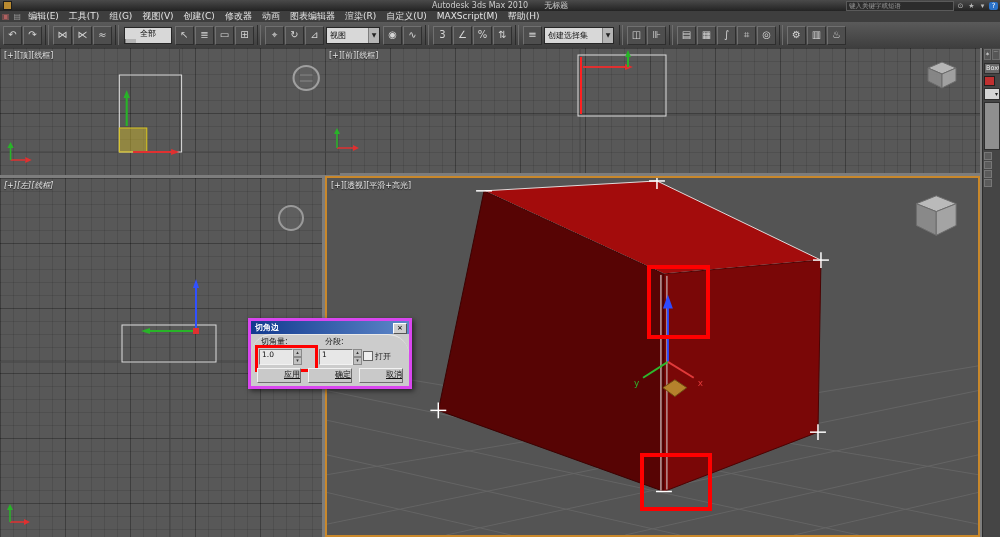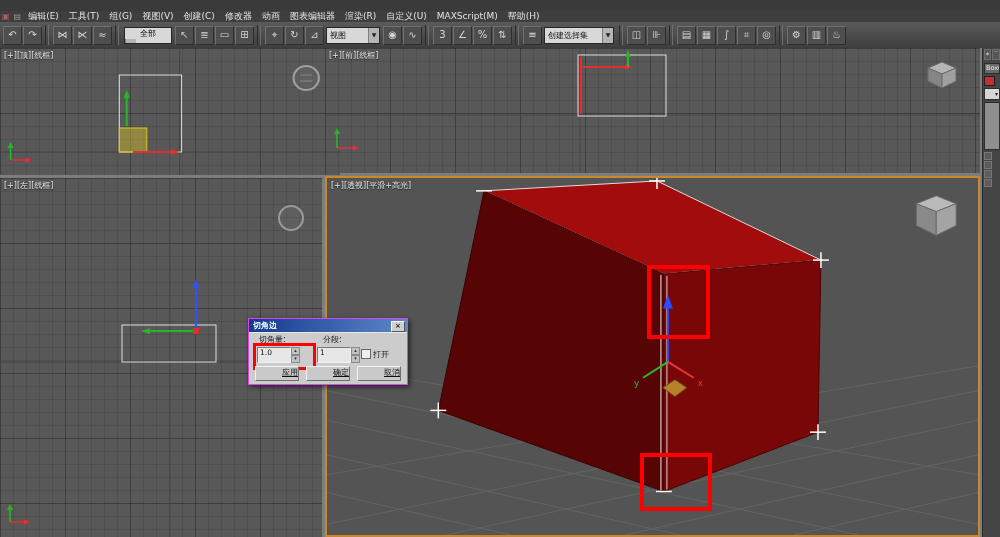--- a/index.html
+++ b/index.html
@@ -47,21 +47,21 @@
   
   .workspace{position:absolute;left:0;top:48px;width:1000px;height:489px;background:#7d7d7d;}
   .vp{position:absolute;overflow:hidden;background-color:#585858;
     background-image:
       linear-gradient(to right, rgba(0,0,0,0.22) 1px, transparent 1px),
       linear-gradient(to bottom, rgba(0,0,0,0.22) 1px, transparent 1px),
       linear-gradient(to right, rgba(0,0,0,0.10) 1px, transparent 1px),
       linear-gradient(to bottom, rgba(0,0,0,0.10) 1px, transparent 1px);
     background-size:65px 65px,65px 65px,13px 13px,13px 13px;}
   .vp-top{left:0;top:0;width:340px;height:127px;}
-  .vp-left{left:0;top:130px;width:322px;height:359px;}
+  .vp-left{left:0;top:130px;width:322px;height:359px;font-style:italic;}
   .vp-front{left:325px;top:0;width:655px;height:125px;}
   .vp-persp{left:325px;top:128px;width:655px;height:361px;background:#545454;background-image:none;
     border:2px solid #c9882b;box-sizing:border-box;}
   .vp-label{position:absolute;top:2px;left:4px;font-size:8px;color:#e8e8e8;z-index:6;
     text-shadow:0 1px 1px rgba(0,0,0,.7);white-space:nowrap;}
   .vp-canvas{position:absolute;left:0;top:0;width:100%;height:100%;z-index:2;}
   .annot{position:absolute;border:4px solid #ff0000;z-index:8;}
   .annot-1{left:320px;top:87px;width:55px;height:66px;}
   .annot-2{left:313px;top:275px;width:64px;height:50px;}
 
@@ -75,43 +75,56 @@
     line-height:9px;padding-left:1px;overflow:hidden;white-space:nowrap;border:1px solid #2e2e2e;}
   .cp-swatch{margin:2px 1px 0 1px;width:9px;height:8px;background:#c03030;border:1px solid #202020;}
   .cp-drop{margin:2px 1px 0 1px;height:10px;background:#d6d6d6;border:1px solid #2e2e2e;
     font-size:6px;color:#222;text-align:right;line-height:9px;padding-right:1px;}
   .cp-stack{margin:2px 1px 0 1px;height:46px;background:#8f8f8f;border:1px solid #2e2e2e;}
   .cp-btns{display:flex;flex-wrap:wrap;gap:1px;padding:2px 1px;}
   .cp-mini{width:6px;height:6px;background:#5b5b5b;border:1px solid #777;}
 
   
   .dialog{position:absolute;left:248px;top:318px;width:158px;z-index:40;
-    box-shadow:2px 2px 5px rgba(0,0,0,.55);border:1px solid #d946ef;background:#cccccc;}
+    box-shadow:2px 2px 5px rgba(0,0,0,.55);border:3px solid #d946ef;background:#cccccc;}
   .dlg-title{height:13px;background:linear-gradient(90deg,#123a8f,#5d87c9);color:#fff;font-size:8px;
     line-height:13px;padding-left:4px;font-weight:bold;position:relative;}
   .dlg-close{position:absolute;right:2px;top:2px;width:12px;height:9px;background:#cfcfcf;color:#222;
     font-size:7px;line-height:9px;text-align:center;border:1px solid;border-color:#fff #555 #555 #fff;font-weight:bold;}
-  .dlg-body{position:relative;height:51px;background:#cccccc;border-top:1px solid #e9e9e9;}
+  .dlg-body{position:relative;height:51px;background:#cccccc;border-top:1px solid #e9e9e9;border-radius:21px;}
   .dlg-label{position:absolute;font-size:8px;color:#161616;white-space:nowrap;}
   .spin{position:absolute;display:flex;height:16px;}
   .spin-val{width:28px;background:#e7e7e7;border:1px solid;border-color:#7a7a7a #f2f2f2 #f2f2f2 #7a7a7a;
     font-size:7.5px;line-height:10px;padding:0 2px;color:#111;}
   .spin-btns{width:9px;display:flex;flex-direction:column;}
   .spin-btns span{flex:1;font-size:5px;line-height:5px;text-align:center;background:#c2c2c2;
     border:1px solid #8a8a8a;color:#333;}
   .chk{position:absolute;width:8px;height:8px;background:#efefef;border:1px solid #666;}
   .dlg-btn{position:absolute;width:42px;height:13px;background:#c9c9c9;border:1px solid;
     border-color:#f2f2f2 #6e6e6e #6e6e6e #f2f2f2;font-size:8px;text-align:right;line-height:12px;color:#111;text-decoration:underline;}
   .dlg-red{position:absolute;border:3px solid #ff0000;left:4px;top:10px;width:57px;height:21px;pointer-events:none;}
 </style>
 </head>
 <body>
 
 <div class="screen" data-name="application-window">
 
+  <div class="titlebar" data-name="titlebar">
+    <span class="tb-appicon" data-name="app-icon"></span>
+    <div class="tb-title" data-name="window-title">
+      <span data-name="app-title">Autodesk 3ds Max 2010</span><span class="tb-doc" data-name="document-title">无标题</span>
+    </div>
+    <div class="tb-right">
+      <input class="tb-search" data-name="search-input" placeholder="键入关键字或短语" style="">
+      <span class="tb-ico" data-name="search-icon">⊙</span>
+      <span class="tb-ico" data-name="favorites-star-icon">★</span>
+      <span class="tb-ico" data-name="chevron-down-icon">▾</span>
+      <span class="tb-ico tb-help" data-name="help-icon">?</span>
+    </div>
+  </div>
 
   <div class="menubar" data-name="menubar">
       <span class="mb-ico" data-name="window-icon">▣</span>
       <span class="mb-ico" data-name="scene-icon">▤</span>
       <span class="menu-item" data-name="menu-edit">编辑(E)</span>
       <span class="menu-item" data-name="menu-tools">工具(T)</span>
       <span class="menu-item" data-name="menu-group">组(G)</span>
       <span class="menu-item" data-name="menu-views">视图(V)</span>
       <span class="menu-item" data-name="menu-create">创建(C)</span>
       <span class="menu-item" data-name="menu-modifiers">修改器</span>

